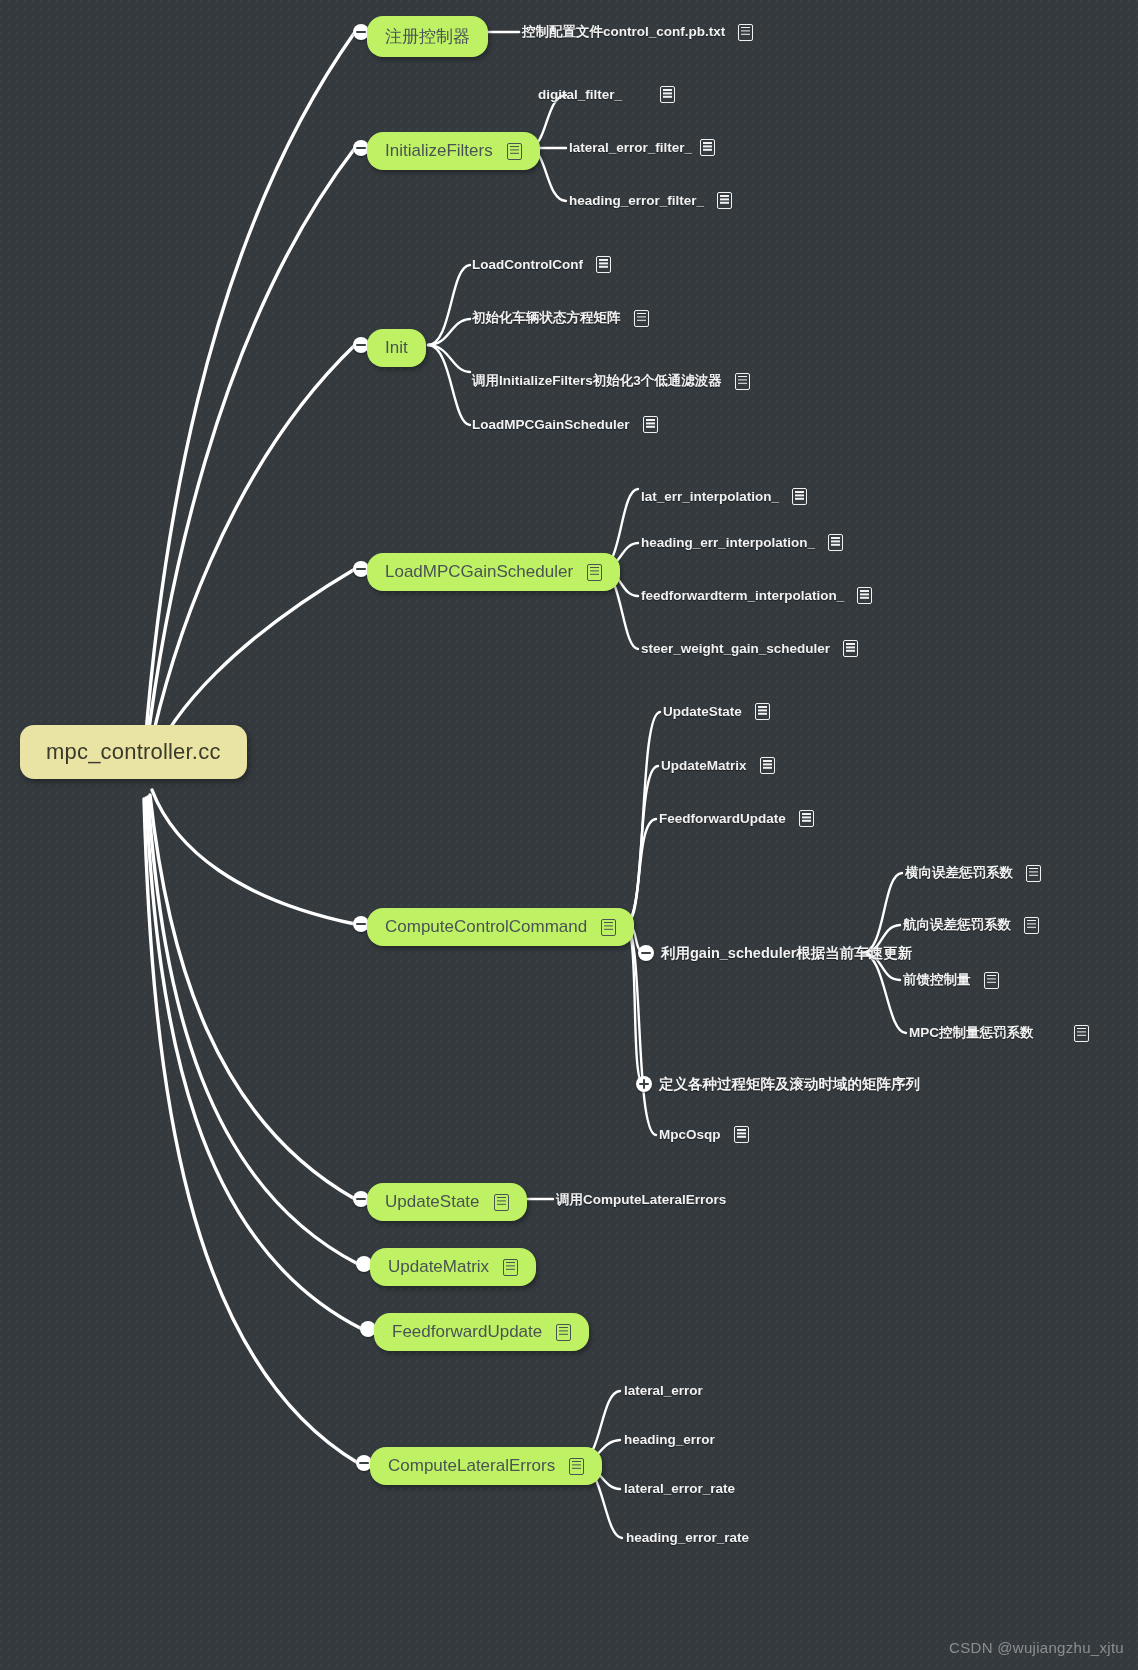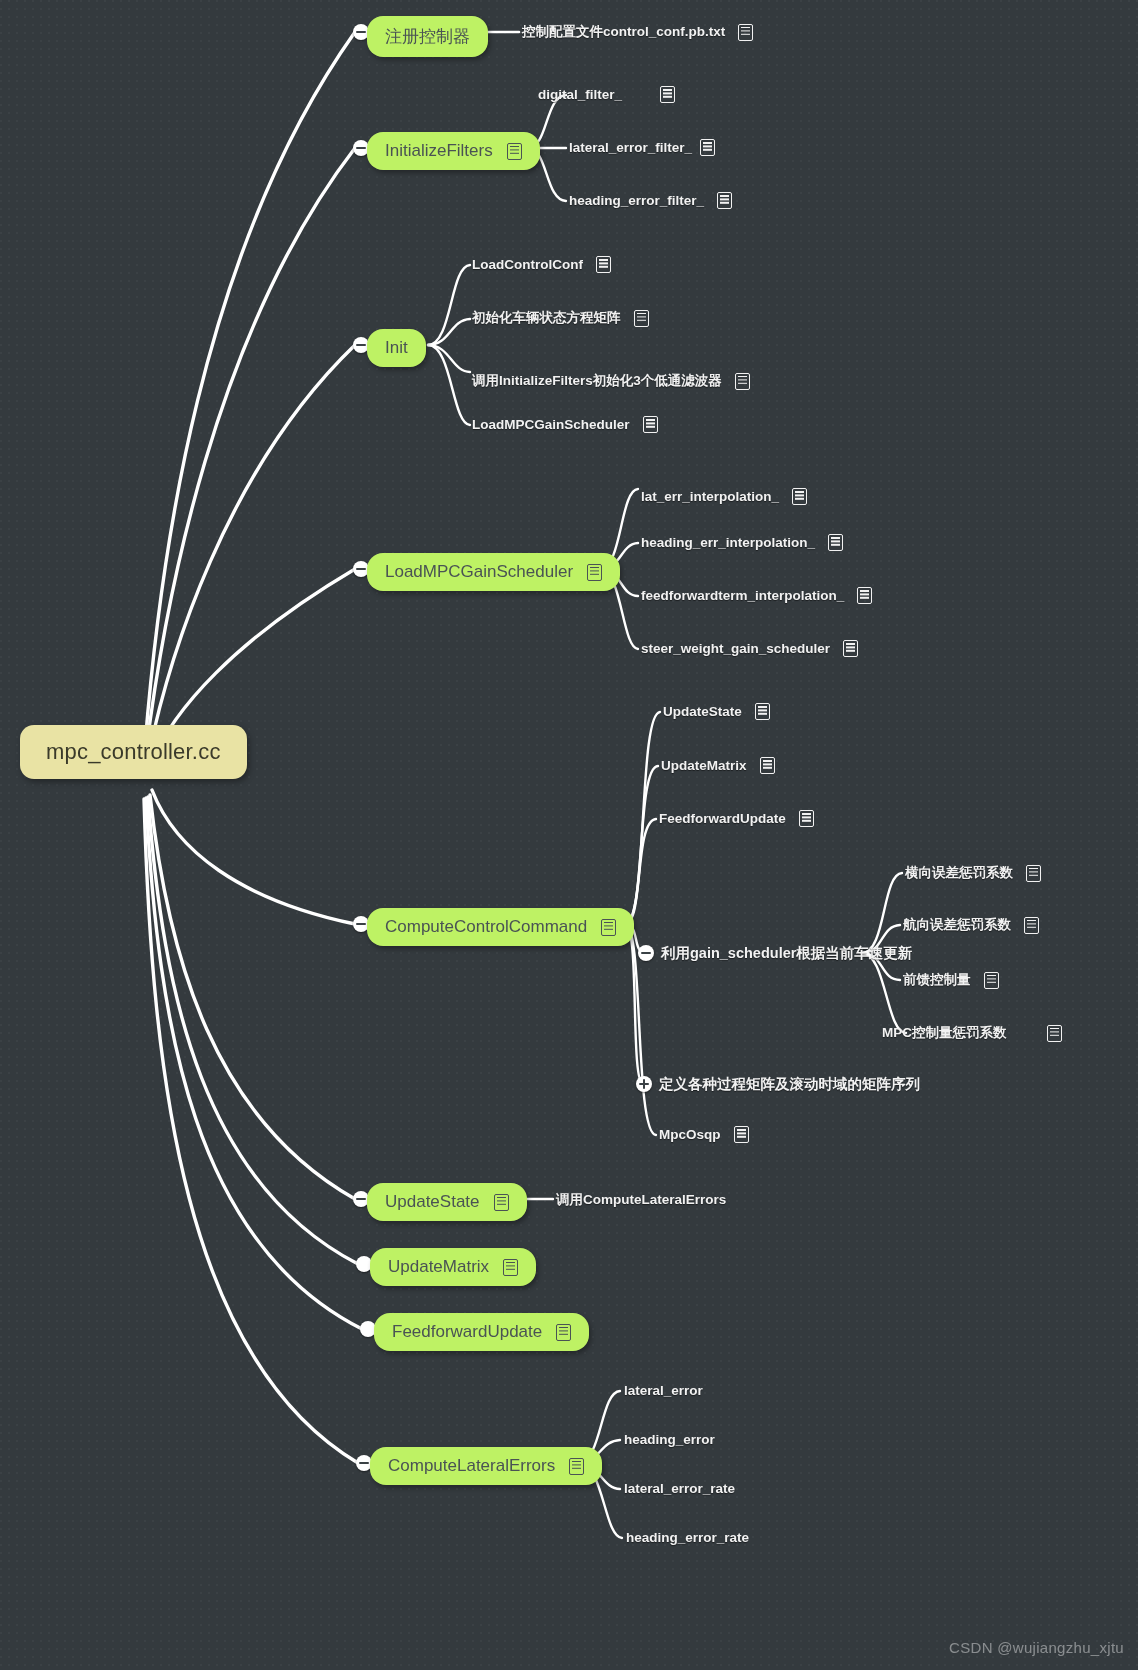--- a/index.html
+++ b/index.html
@@ -248,21 +248,21 @@
     <span class="note-icon"></span>
   </div>
   <div class="node leaf" style="left:903px;top:916px;">
     <span>航向误差惩罚系数</span>
     <span class="note-icon"></span>
   </div>
   <div class="node leaf" style="left:903px;top:971px;">
     <span>前馈控制量</span>
     <span class="note-icon"></span>
   </div>
-  <div class="node leaf" style="left:882px;top:1024px;gap:40px;">
+  <div class="node leaf" style="left:909px;top:1024px;gap:40px;">
     <span>MPC控制量惩罚系数</span>
     <span class="note-icon"></span>
   </div>
 
   <div class="knob plus" style="left:636px;top:1076px;"></div>
   <div class="node leaf big" style="left:659px;top:1075px;">
     <span>定义各种过程矩阵及滚动时域的矩阵序列</span>
   </div>
 
   <div class="node leaf" style="left:659px;top:1126px;">

